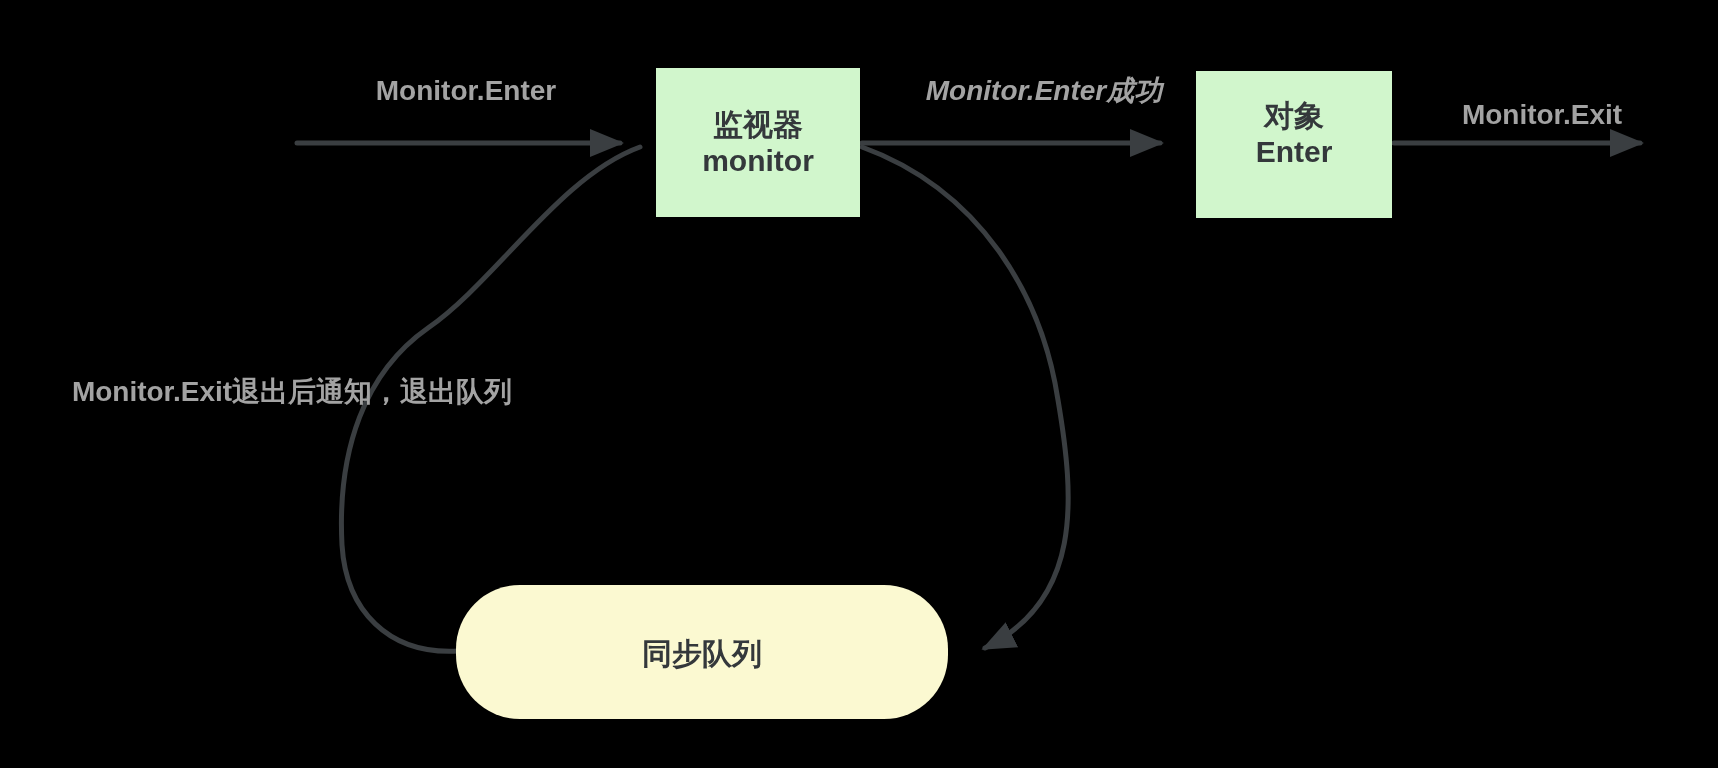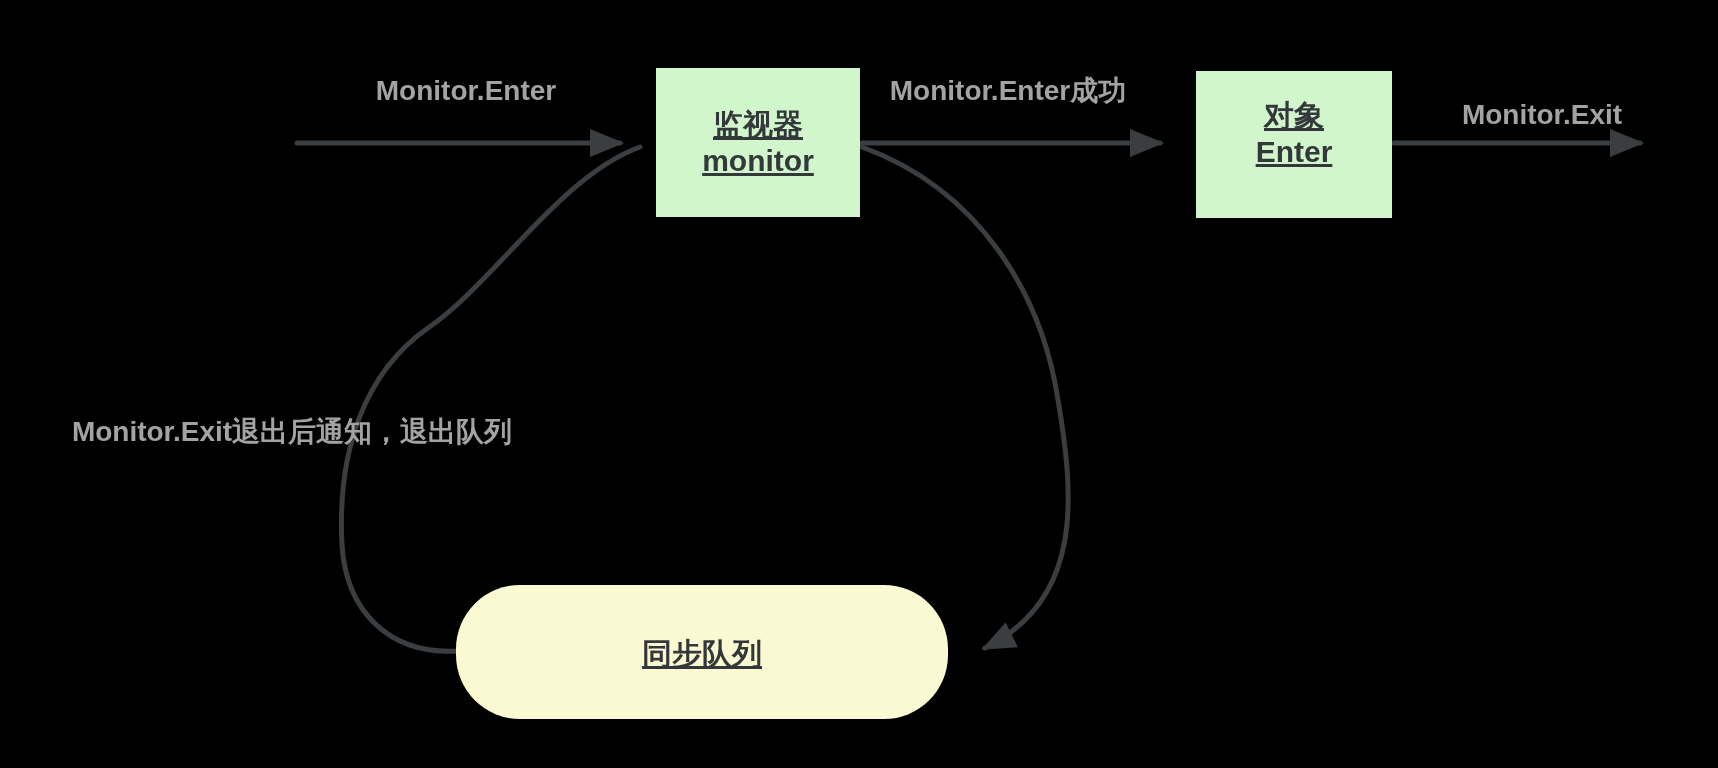--- a/index.html
+++ b/index.html
@@ -13,38 +13,37 @@
   .stage svg{position:absolute;inset:0;}
   .node-label{
     position:absolute;
     display:flex;flex-direction:column;align-items:center;justify-content:center;
     text-align:center;
     font-weight:bold;
     font-size:30px;
     line-height:1.2;
     color:#34383b;
     pointer-events:none;
-    text-decoration:underline;
   }
   .node-monitor-label{left:656px;top:68px;width:204px;height:149px;}
   .node-object-label{left:1196px;top:60px;width:196px;height:147px;}
   .node-queue-label{left:456px;top:585px;width:492px;height:138px;}
   .edge-label{
     position:absolute;
     transform:translate(-50%,-50%);
     white-space:nowrap;
     font-weight:bold;
     font-size:28px;
     color:#a3a3a3;
   }
   .lbl-enter{left:466px;top:91px;}
-  .lbl-enter-success{left:1008px;top:91px;}
+  .lbl-enter-success{left:1044px;top:91px;font-style:italic;}
   .lbl-exit{left:1542px;top:79px;margin-top:36px;}
   .lbl-enter-fail{left:1195px;top:412px;}
-  .lbl-exit-notify{left:292px;top:432px;}
+  .lbl-exit-notify{left:292px;top:392px;}
   .edge-path{fill:none;stroke-width:5;stroke-linecap:round;}
   .arrow-head{fill:#3a3e41;}
 </style>
 </head>
 <body>
 
 <div class="stage">
 
   <svg width="1718" height="768" viewBox="0 0 1718 768">
     <defs>

